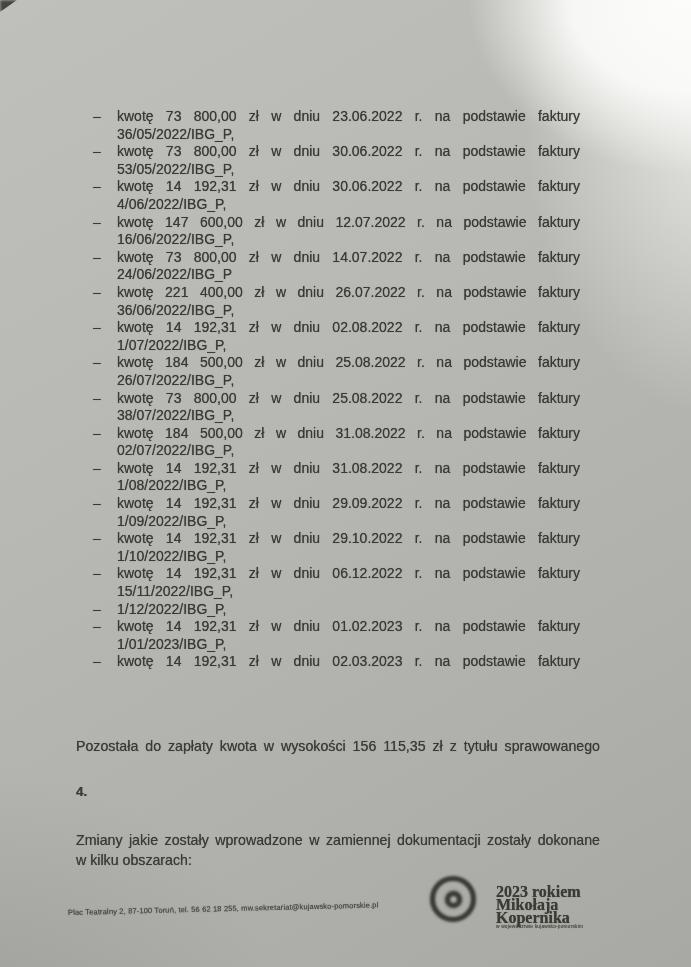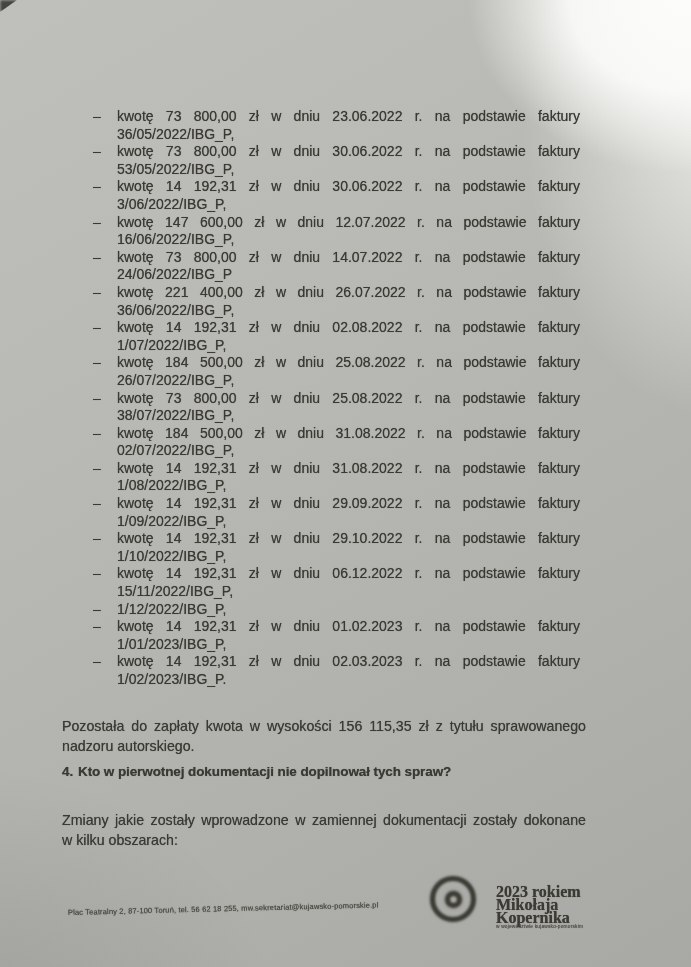--- a/index.html
+++ b/index.html
@@ -17,21 +17,21 @@
     background:#45453f;clip-path:polygon(0 0,100% 0,0 100%);
     filter:blur(1.4px);
   }
   .ink{ text-shadow:0 0 0.7px rgba(55,55,48,0.75); }
   
   .list{position:absolute;left:93px;top:108px;width:487px;}
   .item{position:relative;padding-left:24px;font-size:14px;line-height:17.6px;}
   .dash{position:absolute;left:0;top:0;}
   .l1{text-align:justify;text-align-last:justify;}
   
-  .para{position:absolute;left:62px;width:524px;font-size:14.2px;line-height:20.4px;}
+  .para{position:absolute;left:76px;width:524px;font-size:14.2px;line-height:20.4px;margin-top:20px;}
   .jline{text-align:justify;text-align-last:justify;}
   .p-remaining{top:716px;}
   .p-question{top:762px;font-weight:bold;font-size:13.5px;line-height:19.8px;letter-spacing:-0.1px;}
   .qwrap{position:relative;padding-left:16px;}
   .qnum{position:absolute;left:0;top:0;}
   .qline{white-space:nowrap;}
   .p-changes{top:810px;}
   
   .footer-address{
     position:absolute;left:68px;top:908px;width:340px;
@@ -74,21 +74,21 @@
 
     <div class="item">
       <span class="dash">–</span>
       <div class="l1">kwotę 73&nbsp;800,00 zł w dniu 30.06.2022 r. na podstawie faktury</div>
       <div class="l2">53/05/2022/IBG_P,</div>
     </div>
 
     <div class="item">
       <span class="dash">–</span>
       <div class="l1">kwotę 14&nbsp;192,31 zł w dniu 30.06.2022 r. na podstawie faktury</div>
-      <div class="l2">3/06/2022/IBG_P,</div>
+      <div class="l2">4/06/2022/IBG_P,</div>
     </div>
 
     <div class="item">
       <span class="dash">–</span>
       <div class="l1">kwotę 147&nbsp;600,00 zł w dniu 12.07.2022 r. na podstawie faktury</div>
       <div class="l2">16/06/2022/IBG_P,</div>
     </div>
 
     <div class="item">
       <span class="dash">–</span>
@@ -157,33 +157,30 @@
 
     <div class="item">
       <span class="dash">–</span>
       <div class="l1">kwotę 14&nbsp;192,31 zł w dniu 01.02.2023 r. na podstawie faktury</div>
       <div class="l2">1/01/2023/IBG_P,</div>
     </div>
 
     <div class="item">
       <span class="dash">–</span>
       <div class="l1">kwotę 14&nbsp;192,31 zł w dniu 02.03.2023 r. na podstawie faktury</div>
-      <div class="l2">1/02/2023/IBG_P.</div>
     </div>
   </div>
 
   <div class="para p-remaining ink">
     <div class="jline">Pozostała do zapłaty kwota w wysokości 156&nbsp;115,35 zł z tytułu sprawowanego</div>
-    <div>nadzoru autorskiego.</div>
   </div>
 
   <div class="para p-question ink">
     <div class="qwrap">
       <span class="qnum">4.</span>
-      <div class="qline">Kto w pierwotnej dokumentacji nie dopilnował tych spraw?</div>
     </div>
   </div>
 
   <div class="para p-changes ink">
     <div class="jline">Zmiany jakie zostały wprowadzone w zamiennej dokumentacji zostały dokonane</div>
     <div>w kilku obszarach:</div>
   </div>
 
   <div class="footer-address">Plac Teatralny 2, 87-100 Toruń, tel. 56 62 18 255, mw.sekretariat@kujawsko-pomorskie.pl</div>
 

